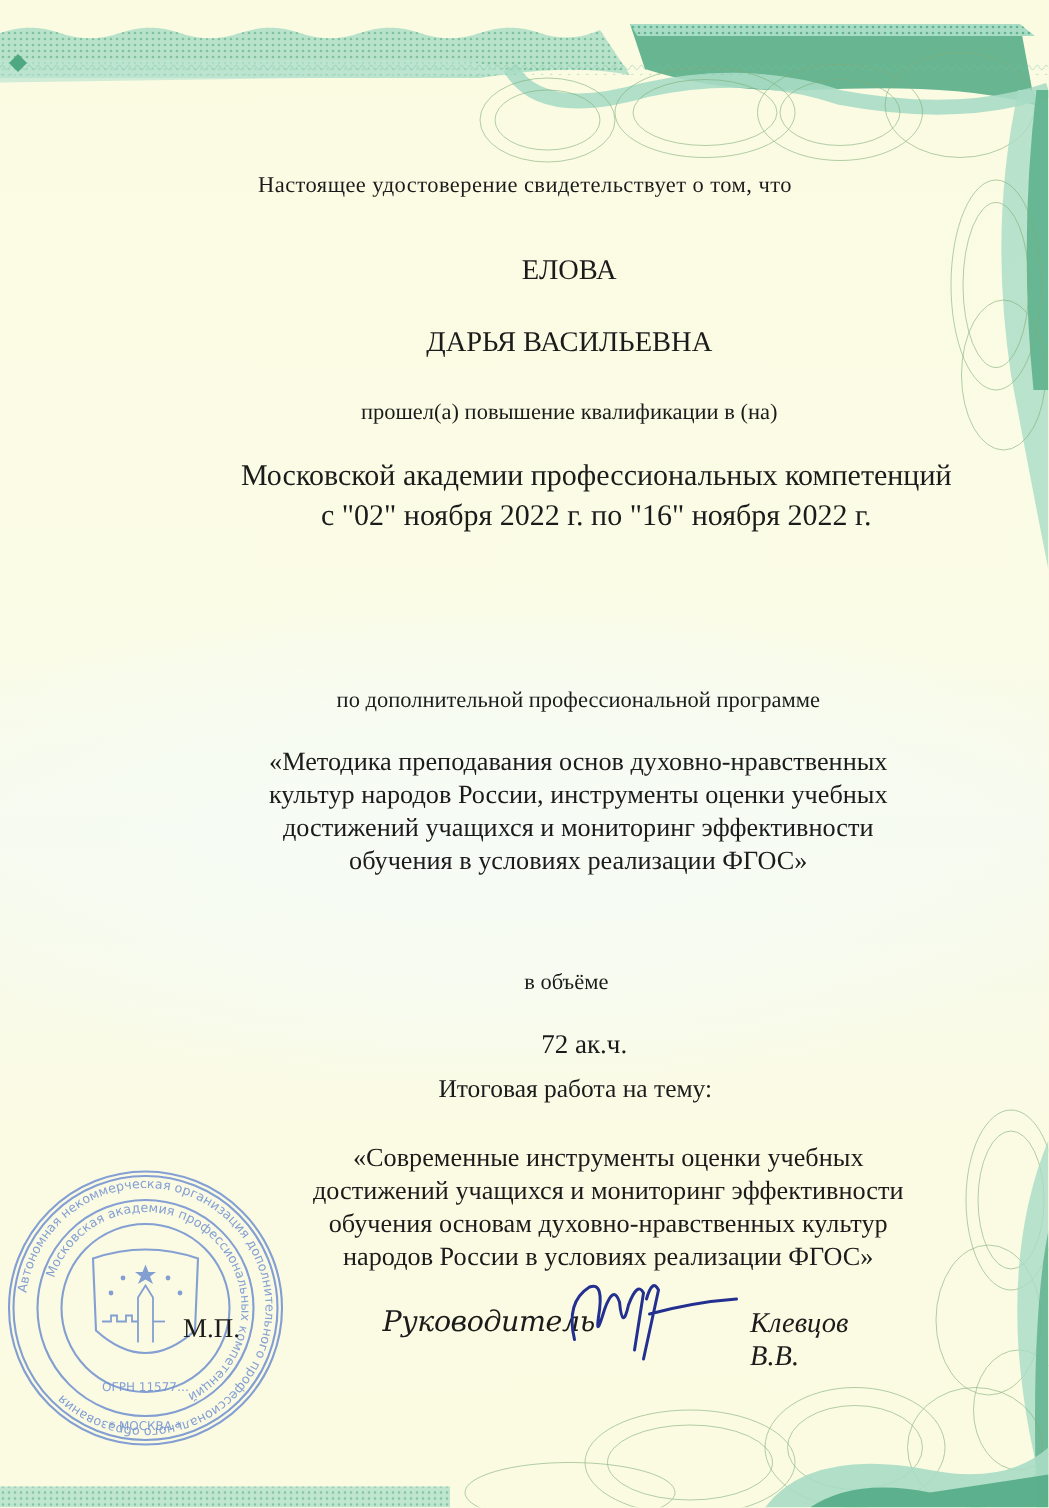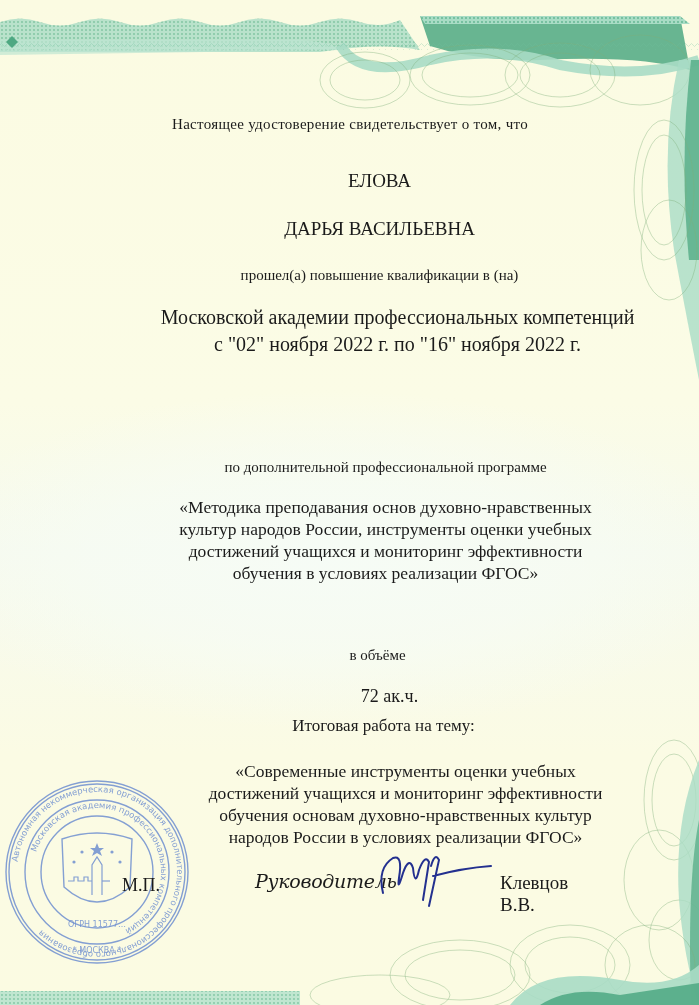--- a/index.html
+++ b/index.html
@@ -33,21 +33,21 @@
   .program-label { top: 459px; font-size: 15px; left: 36px; }
   .program-title { top: 496px; font-size: 17.5px; left: 36px; line-height: 22px; }
   .volume-label { top: 647px; font-size: 15px; left: 28px; }
   .hours { top: 686px; font-size: 18px; left: 40px; }
   .final-label { top: 716px; font-size: 17px; left: 34px; }
   .final-title { top: 760px; font-size: 17.5px; left: 56px; line-height: 22px; }
 
   .sign-row { position: absolute; top: 862px; left: 255px; height: 40px; }
   .sign-role { position: absolute; left: 0; top: 8px; font-style: italic; font-size: 19px; font-family: "DejaVu Serif", serif; letter-spacing: -0.3px; }
   .signature { position: absolute; left: 118px; top: -14px; width: 120px; height: 60px; }
-  .sign-name { position: absolute; left: 245px; top: 10px; font-size: 19px; }
+  .sign-name { position: absolute; left: 245px; top: 10px; font-style: italic; font-size: 19px; }
 
   .stamp { position: absolute; left: 2px; top: 777px; width: 190px; height: 190px; }
   .mp { position: absolute; left: 122px; top: 875px; font-size: 18px; text-align: right; }
 </style>
 </head>
 <body>
 
 <div class="paper"></div>
 
 <svg class="ornament top-band" viewBox="0 0 699 120">

